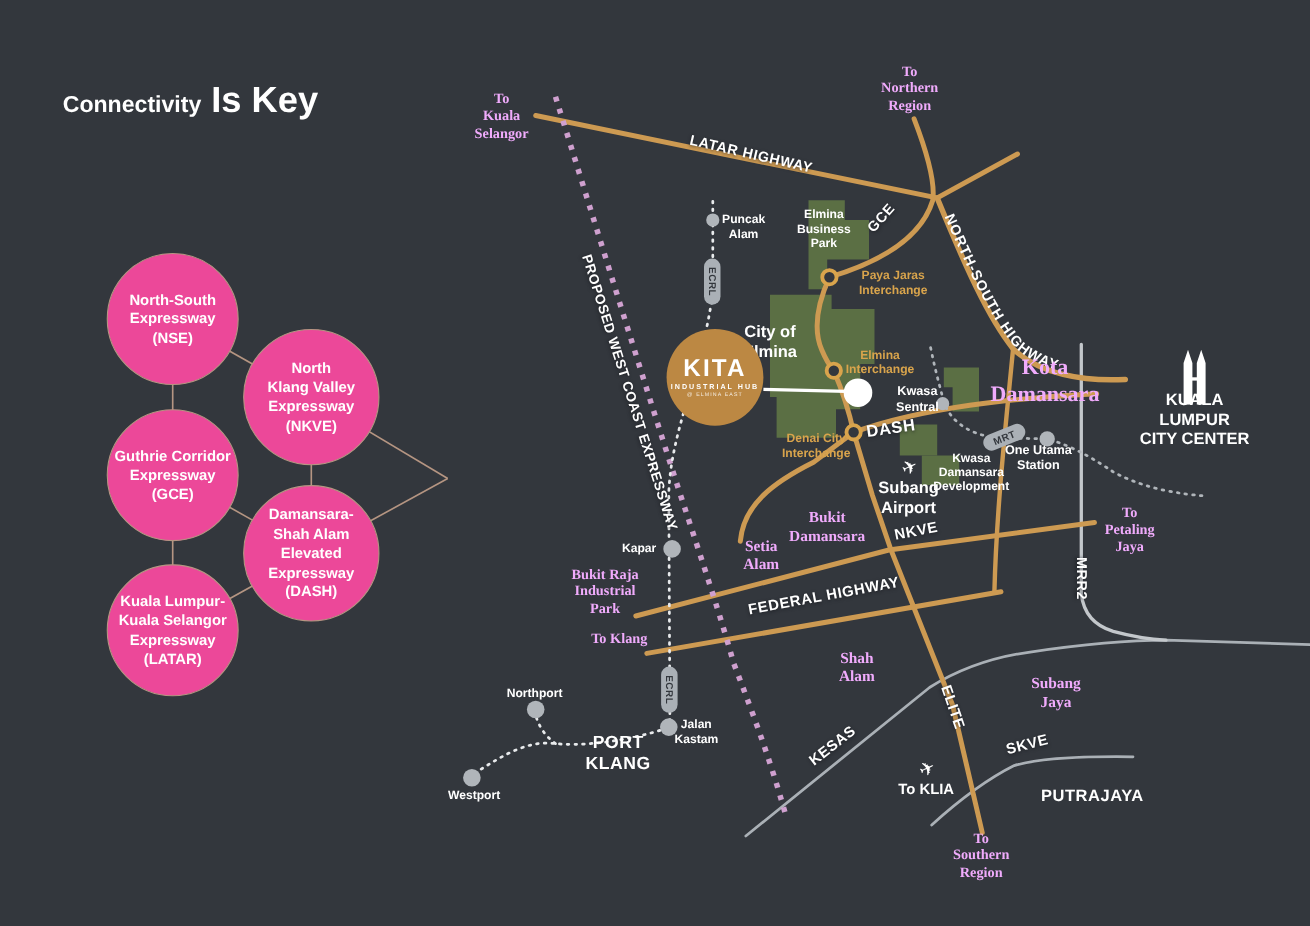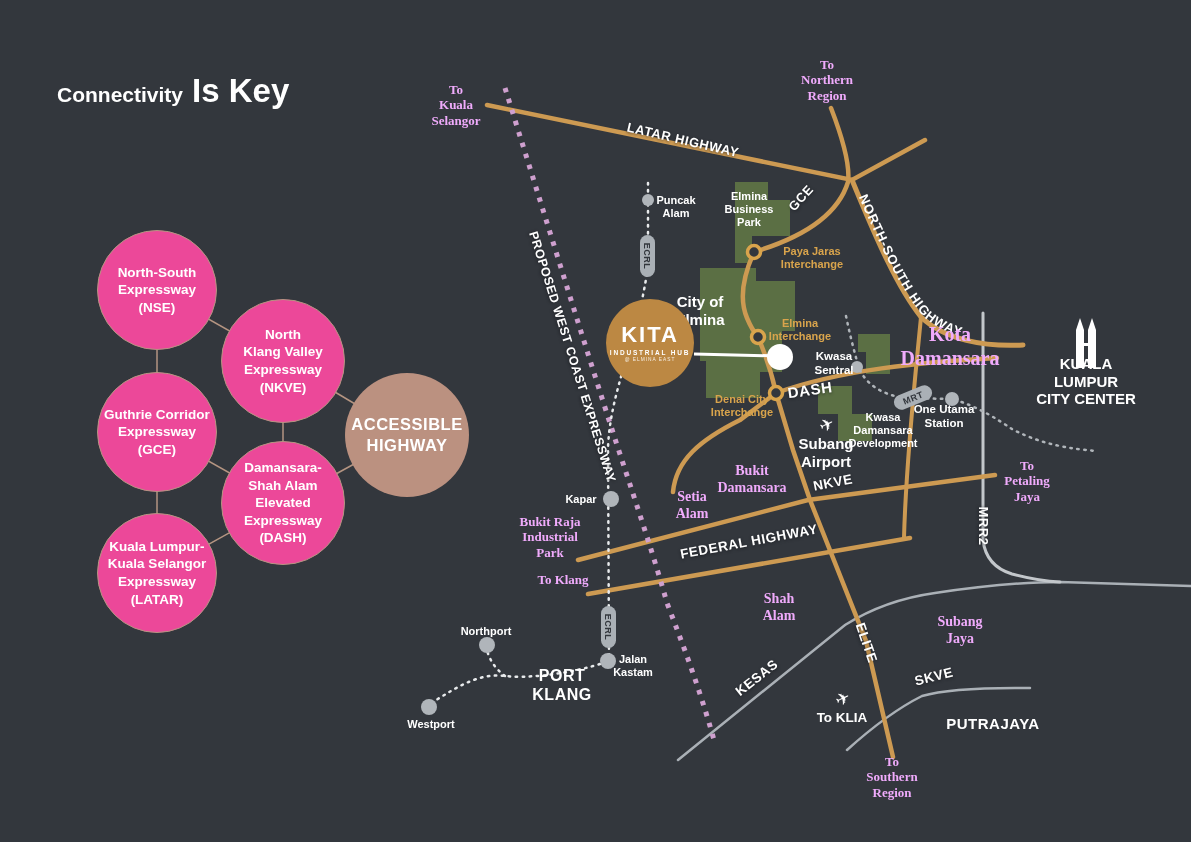--- a/index.html
+++ b/index.html
@@ -134,22 +134,20 @@
 (GCE)</div>
   <div class="node" style="left:221px;top:441px;width:124px;height:124px;">Damansara-
 Shah Alam
 Elevated
 Expressway
 (DASH)</div>
   <div class="node" style="left:97px;top:513px;width:120px;height:120px;">Kuala Lumpur-
 Kuala Selangor
 Expressway
 (LATAR)</div>
-  <div class="node hub" style="left:345px;top:373px;width:124px;height:124px;">ACCESSIBLE
-HIGHWAY</div>
 
   <div class="kita">
     <div class="nm">KITA</div>
     <div class="s1">INDUSTRIAL HUB</div>
     <div class="s2">@ ELMINA EAST</div>
   </div>
 
   <div class="lbl road" style="left:683px;top:140px;font-size:13px;transform:translate(-50%,-50%) rotate(13deg);">LATAR HIGHWAY</div>
   <div class="lbl road" style="left:801px;top:198px;font-size:13px;transform:translate(-50%,-50%) rotate(-48deg);">GCE</div>
   <div class="lbl road" style="left:810px;top:390px;font-size:15px;transform:translate(-50%,-50%) rotate(-8deg);">DASH</div>

